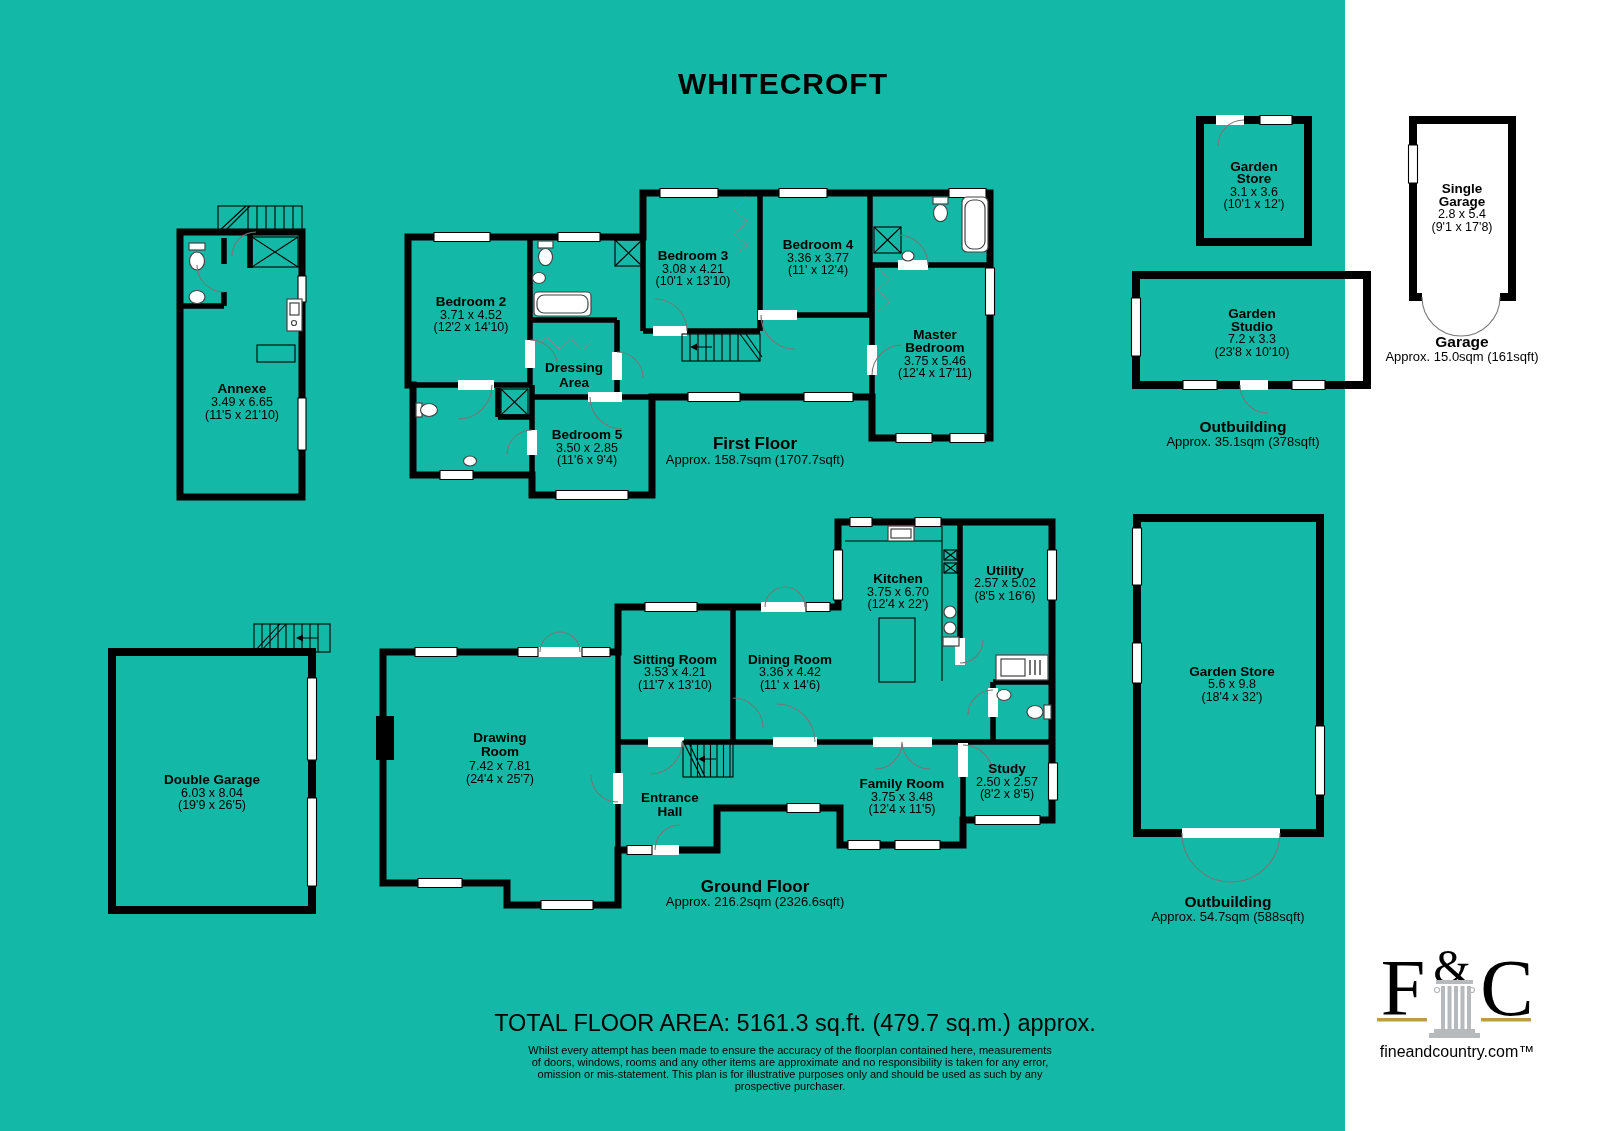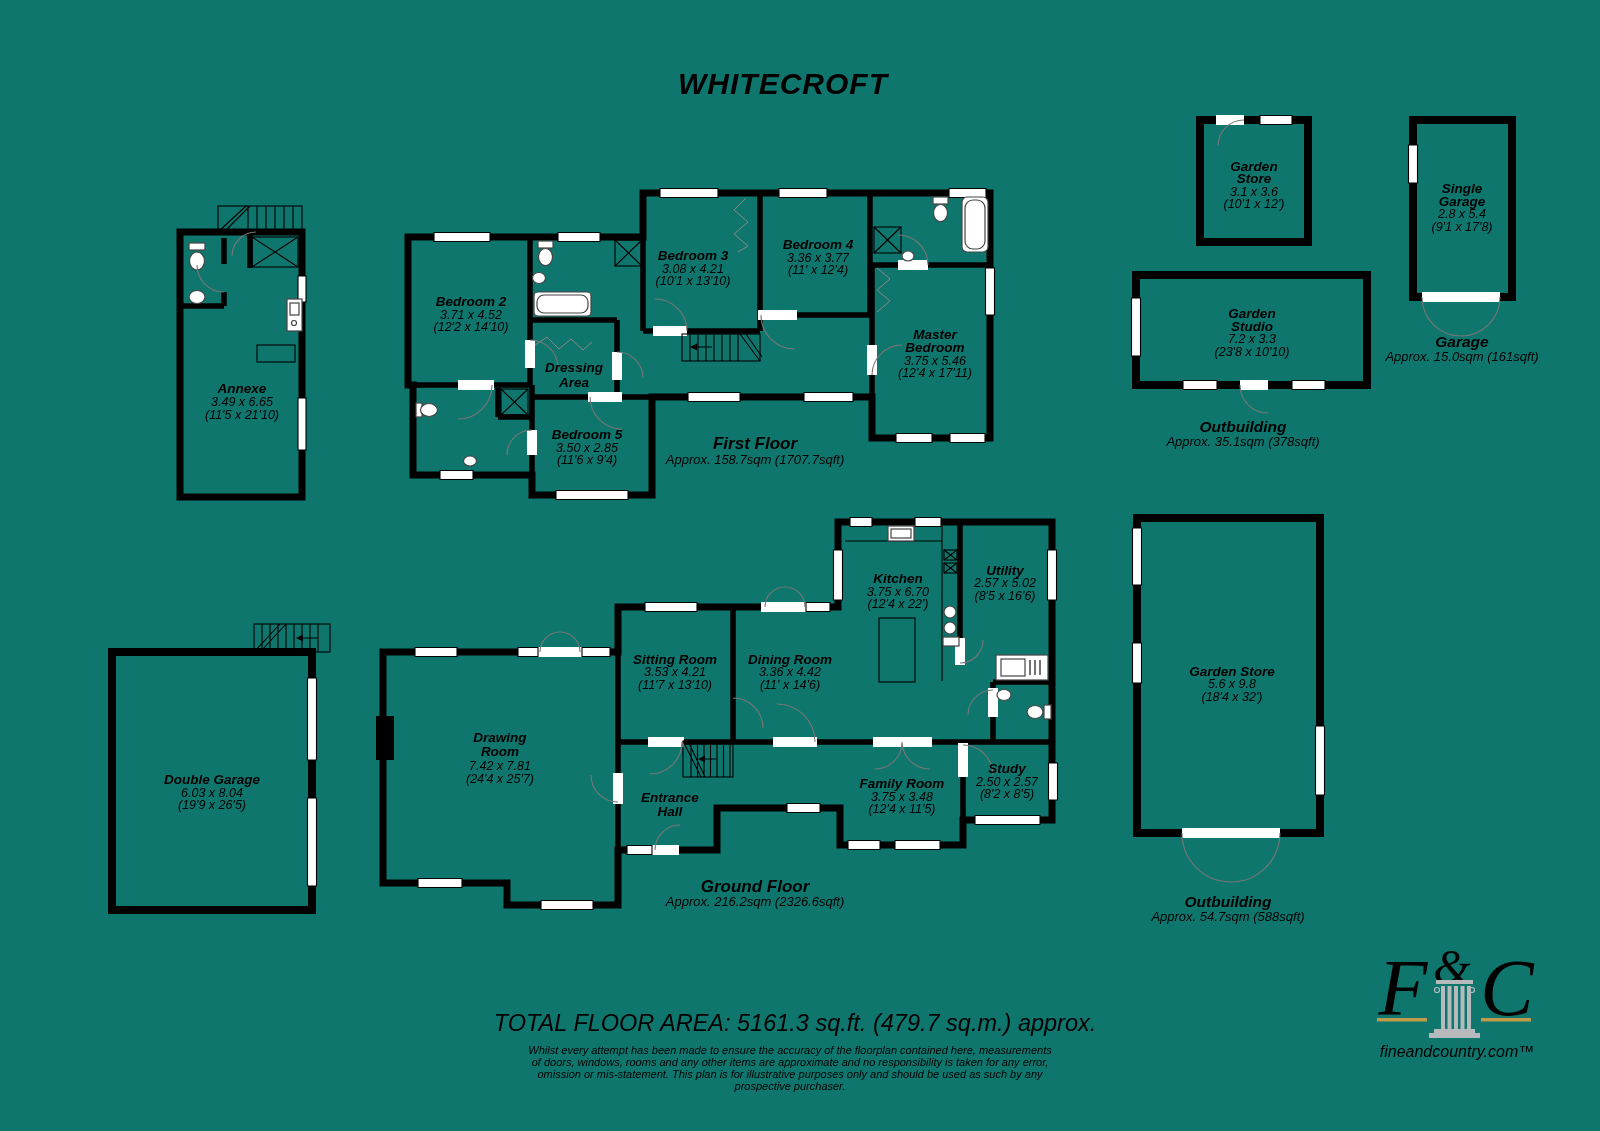--- a/index.html
+++ b/index.html
@@ -1,16 +1,16 @@
 <!DOCTYPE html>
 <html><head>
 <meta charset="utf-8">
 <style>
   html,body{margin:0;padding:0;background:#fff;}
-  .page{width:1600px;height:1131px;position:relative;background:#0f766e;font-style:italic;}
+  .page{width:1345px;height:1131px;position:relative;background:#14b8a6;}
   svg text{fill:#000;text-anchor:middle;font-family:"Liberation Sans",sans-serif;}
   .t-title{font-weight:bold;font-size:30px;letter-spacing:1px;}
   .rn{font-weight:bold;font-size:13.5px;}
   .rd{font-size:12.5px;}
   .cap{font-weight:bold;font-size:17px;}
   .cap2{font-weight:bold;font-size:15.5px;}
   .sub{font-size:13px;}
   .total{font-size:23.5px;}
   .disc{font-size:11px;}
   .fc{font-family:"Liberation Serif","DejaVu Serif",serif;font-size:80px;}

